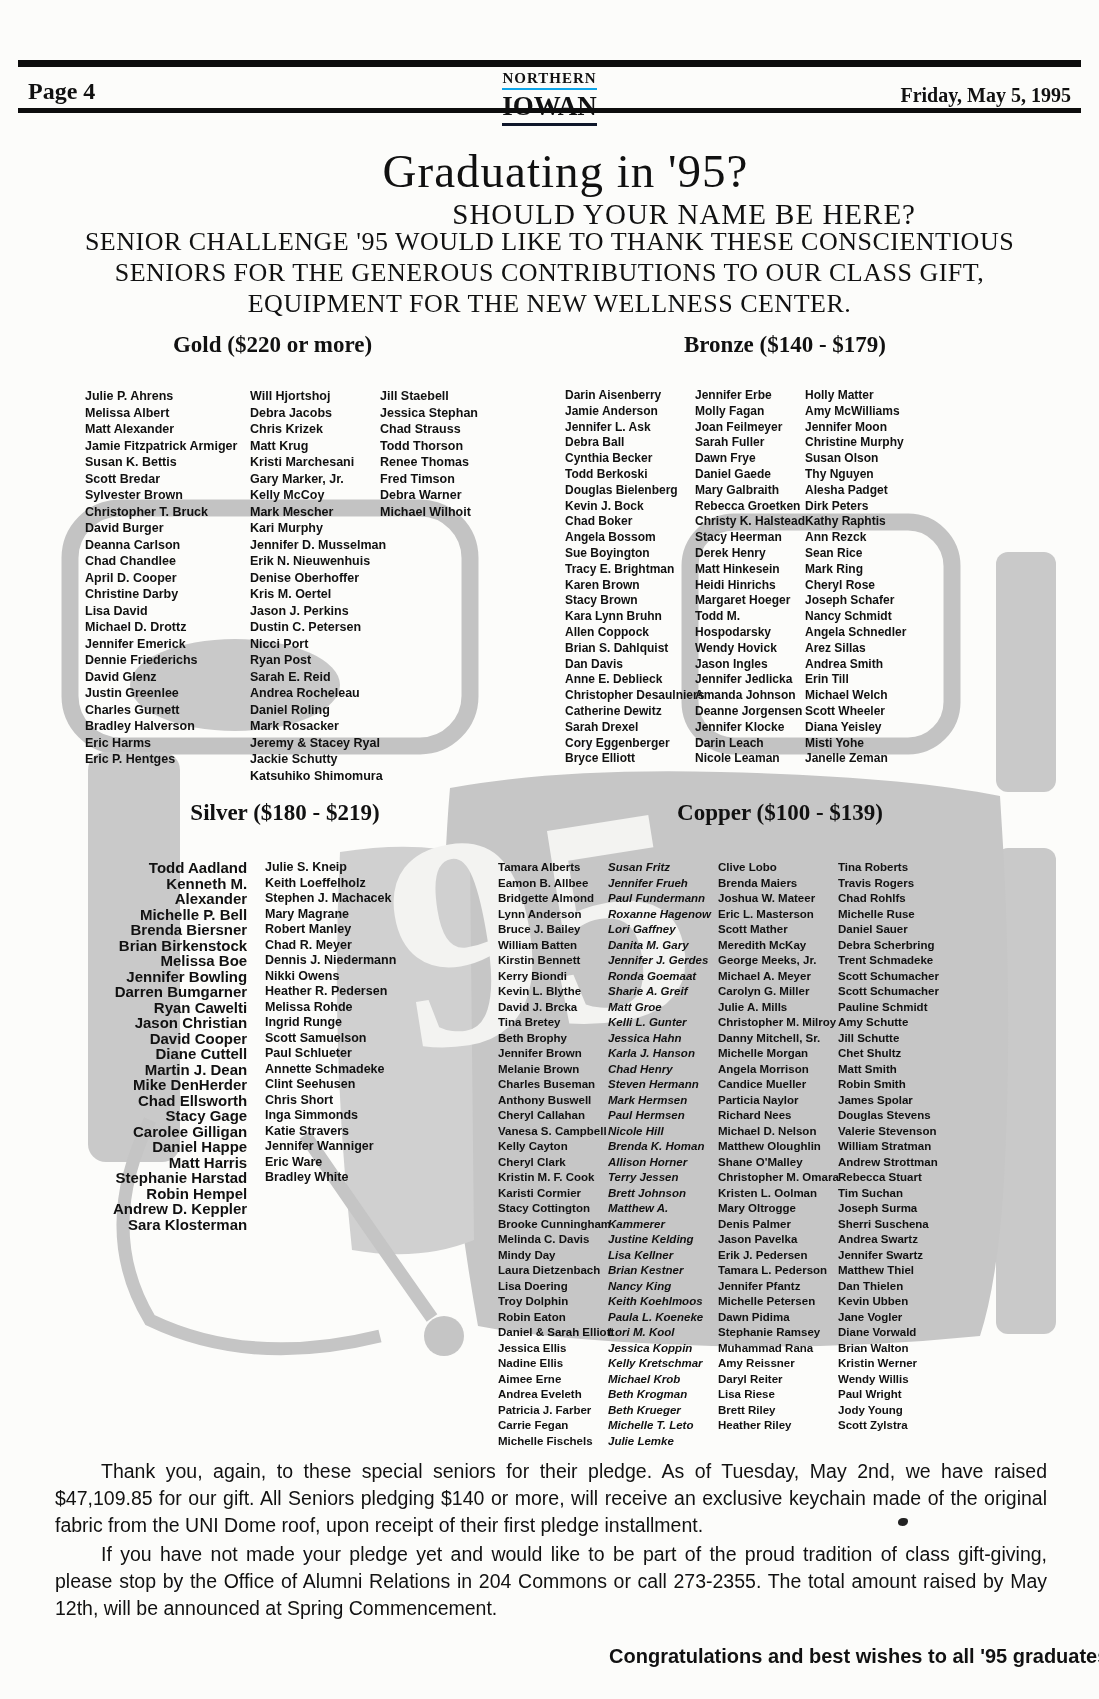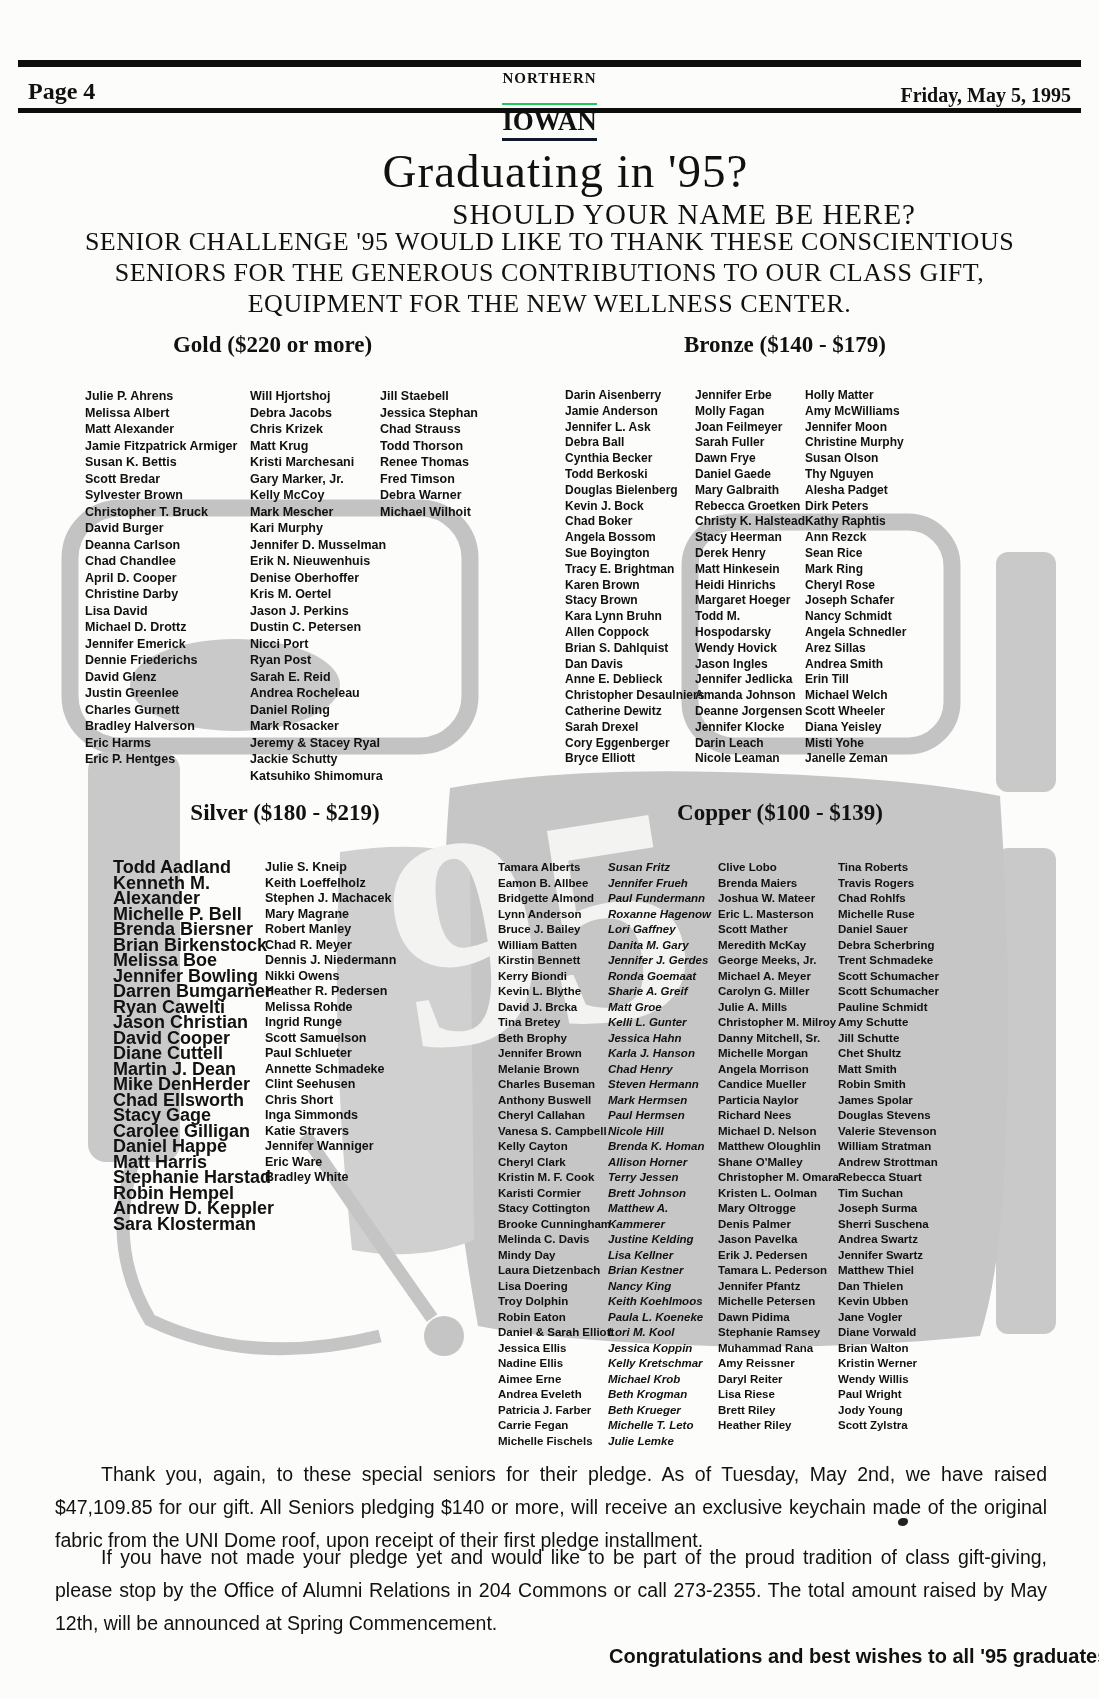--- a/index.html
+++ b/index.html
@@ -8,21 +8,21 @@
     background:#fcfcfa;overflow:hidden;color:#111;
     font-family:"Liberation Sans",sans-serif;
   }
   .page > *{position:absolute;z-index:1;}
   .watermark{z-index:0;left:0;top:0;}
   .rule{background:#0d0d0d;left:18px;width:1063px;}
   .rule-top{top:60px;height:7px;}
   .rule-header{top:108px;height:5px;}
   .page-number{left:28px;top:78px;font:bold 24px "Liberation Serif",serif;}
   .masthead{left:0;width:1099px;top:70px;text-align:center;line-height:1;}
-  .masthead-top{font:bold 15px "Liberation Serif",serif;letter-spacing:1px;display:inline-block;border-bottom:2px solid #22c55e;padding-bottom:16px;}
+  .masthead-top{font:bold 15px "Liberation Serif",serif;letter-spacing:1px;display:inline-block;border-bottom:2px solid #0ea5e9;padding-bottom:1px;}
   .masthead-bottom{font:bold 27px "Liberation Serif",serif;display:inline-block;border-bottom:3px solid #0f172a;padding-bottom:1px;margin-top:1px;}
   .issue-date{right:28px;top:84px;font:bold 20px "Liberation Serif",serif;}
   .title{left:0;width:1099px;top:128px;margin:16px;text-align:center;
     font:normal 47px "Liberation Serif",serif;letter-spacing:1px;}
   .subtitle{left:0;width:910px;top:192px;margin:6px;text-align:right;
     font:normal 29px "Liberation Serif",serif;letter-spacing:1px;}
   .lead{left:40px;width:1019px;top:226px;margin:0;text-align:center;
     font:normal 26px "Liberation Serif",serif;line-height:31px;letter-spacing:0.5px;}
   .sec-title{font:bold 23px "Liberation Serif",serif;text-align:center;margin:0;}
   .t-gold{left:85px;width:375px;top:332px;}
@@ -30,27 +30,27 @@
   .t-silver{left:95px;width:380px;top:800px;}
   .t-copper{left:580px;width:400px;top:800px;}
   .name-col{white-space:nowrap;font-weight:bold;}
   .name-col .name-line{height:var(--lh);line-height:var(--lh);}
   .g1{left:85px;top:388px;--lh:16.5px;font-size:12.5px;}
   .g2{left:250px;top:388px;--lh:16.5px;font-size:12.5px;}
   .g3{left:380px;top:388px;--lh:16.5px;font-size:12.5px;}
   .b1{left:565px;top:388px;--lh:15.8px;font-size:12px;}
   .b2{left:695px;top:388px;--lh:15.8px;font-size:12px;}
   .b3{left:805px;top:388px;--lh:15.8px;font-size:12px;}
-  .s1{left:113px;top:860px;--lh:15.5px;font-size:18px;}
+  .s1{left:113px;top:860px;--lh:15.5px;font-size:15px;text-align:right;}
   .s2{left:265px;top:860px;--lh:15.5px;font-size:12.5px;}
   .c1{left:498px;top:860px;--lh:15.5px;font-size:11.5px;}
   .c2{left:608px;top:860px;--lh:15.5px;font-size:11.5px;font-style:italic;}
   .c3{left:718px;top:860px;--lh:15.5px;font-size:11.5px;}
   .c4{left:838px;top:860px;--lh:15.5px;font-size:11.5px;}
-  .footer-para{left:55px;width:992px;margin:0;font-size:19.5px;line-height:33px;text-align:justify;}
+  .footer-para{left:55px;width:992px;margin:0;font-size:19.5px;line-height:27px;text-align:justify;}
   .fp1{top:1458px;text-indent:46px;}
   .fp2{top:1541px;text-indent:46px;}
   .closing{left:16px;width:1099px;top:1645px;margin:0;text-align:right;font-weight:bold;font-size:20px;}
   .ink-dot{left:898px;top:1518px;width:10px;height:8px;background:#222;border-radius:50% 40% 55% 45%;}
 </style>
 </head>
 <body>
 
 <div class="page">
 

